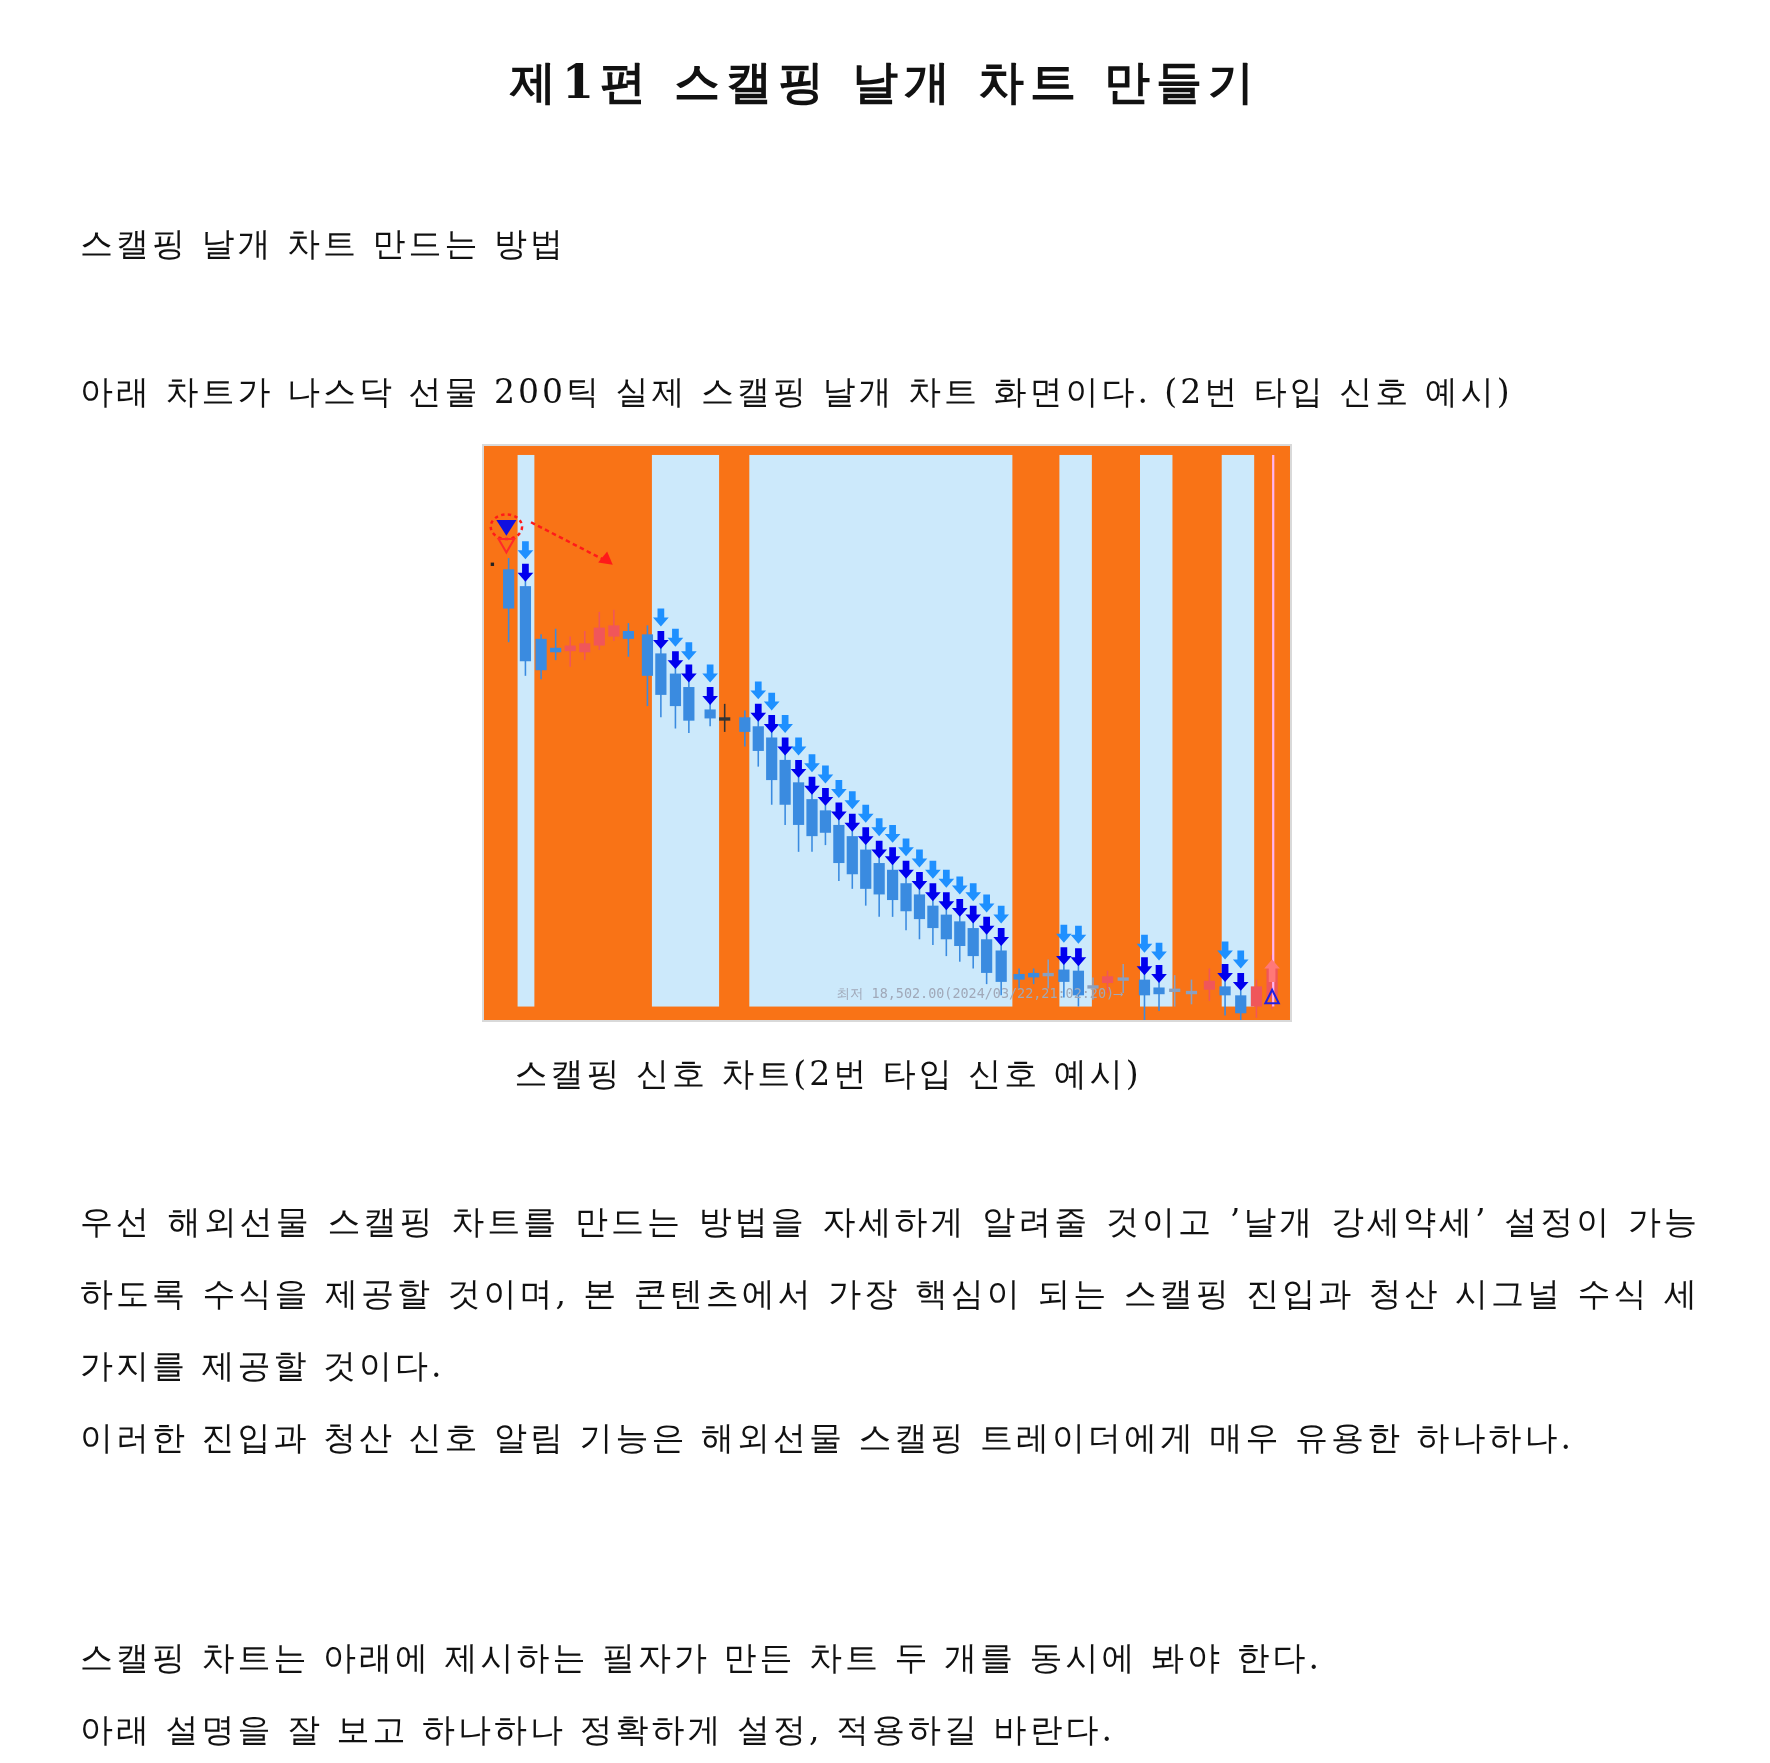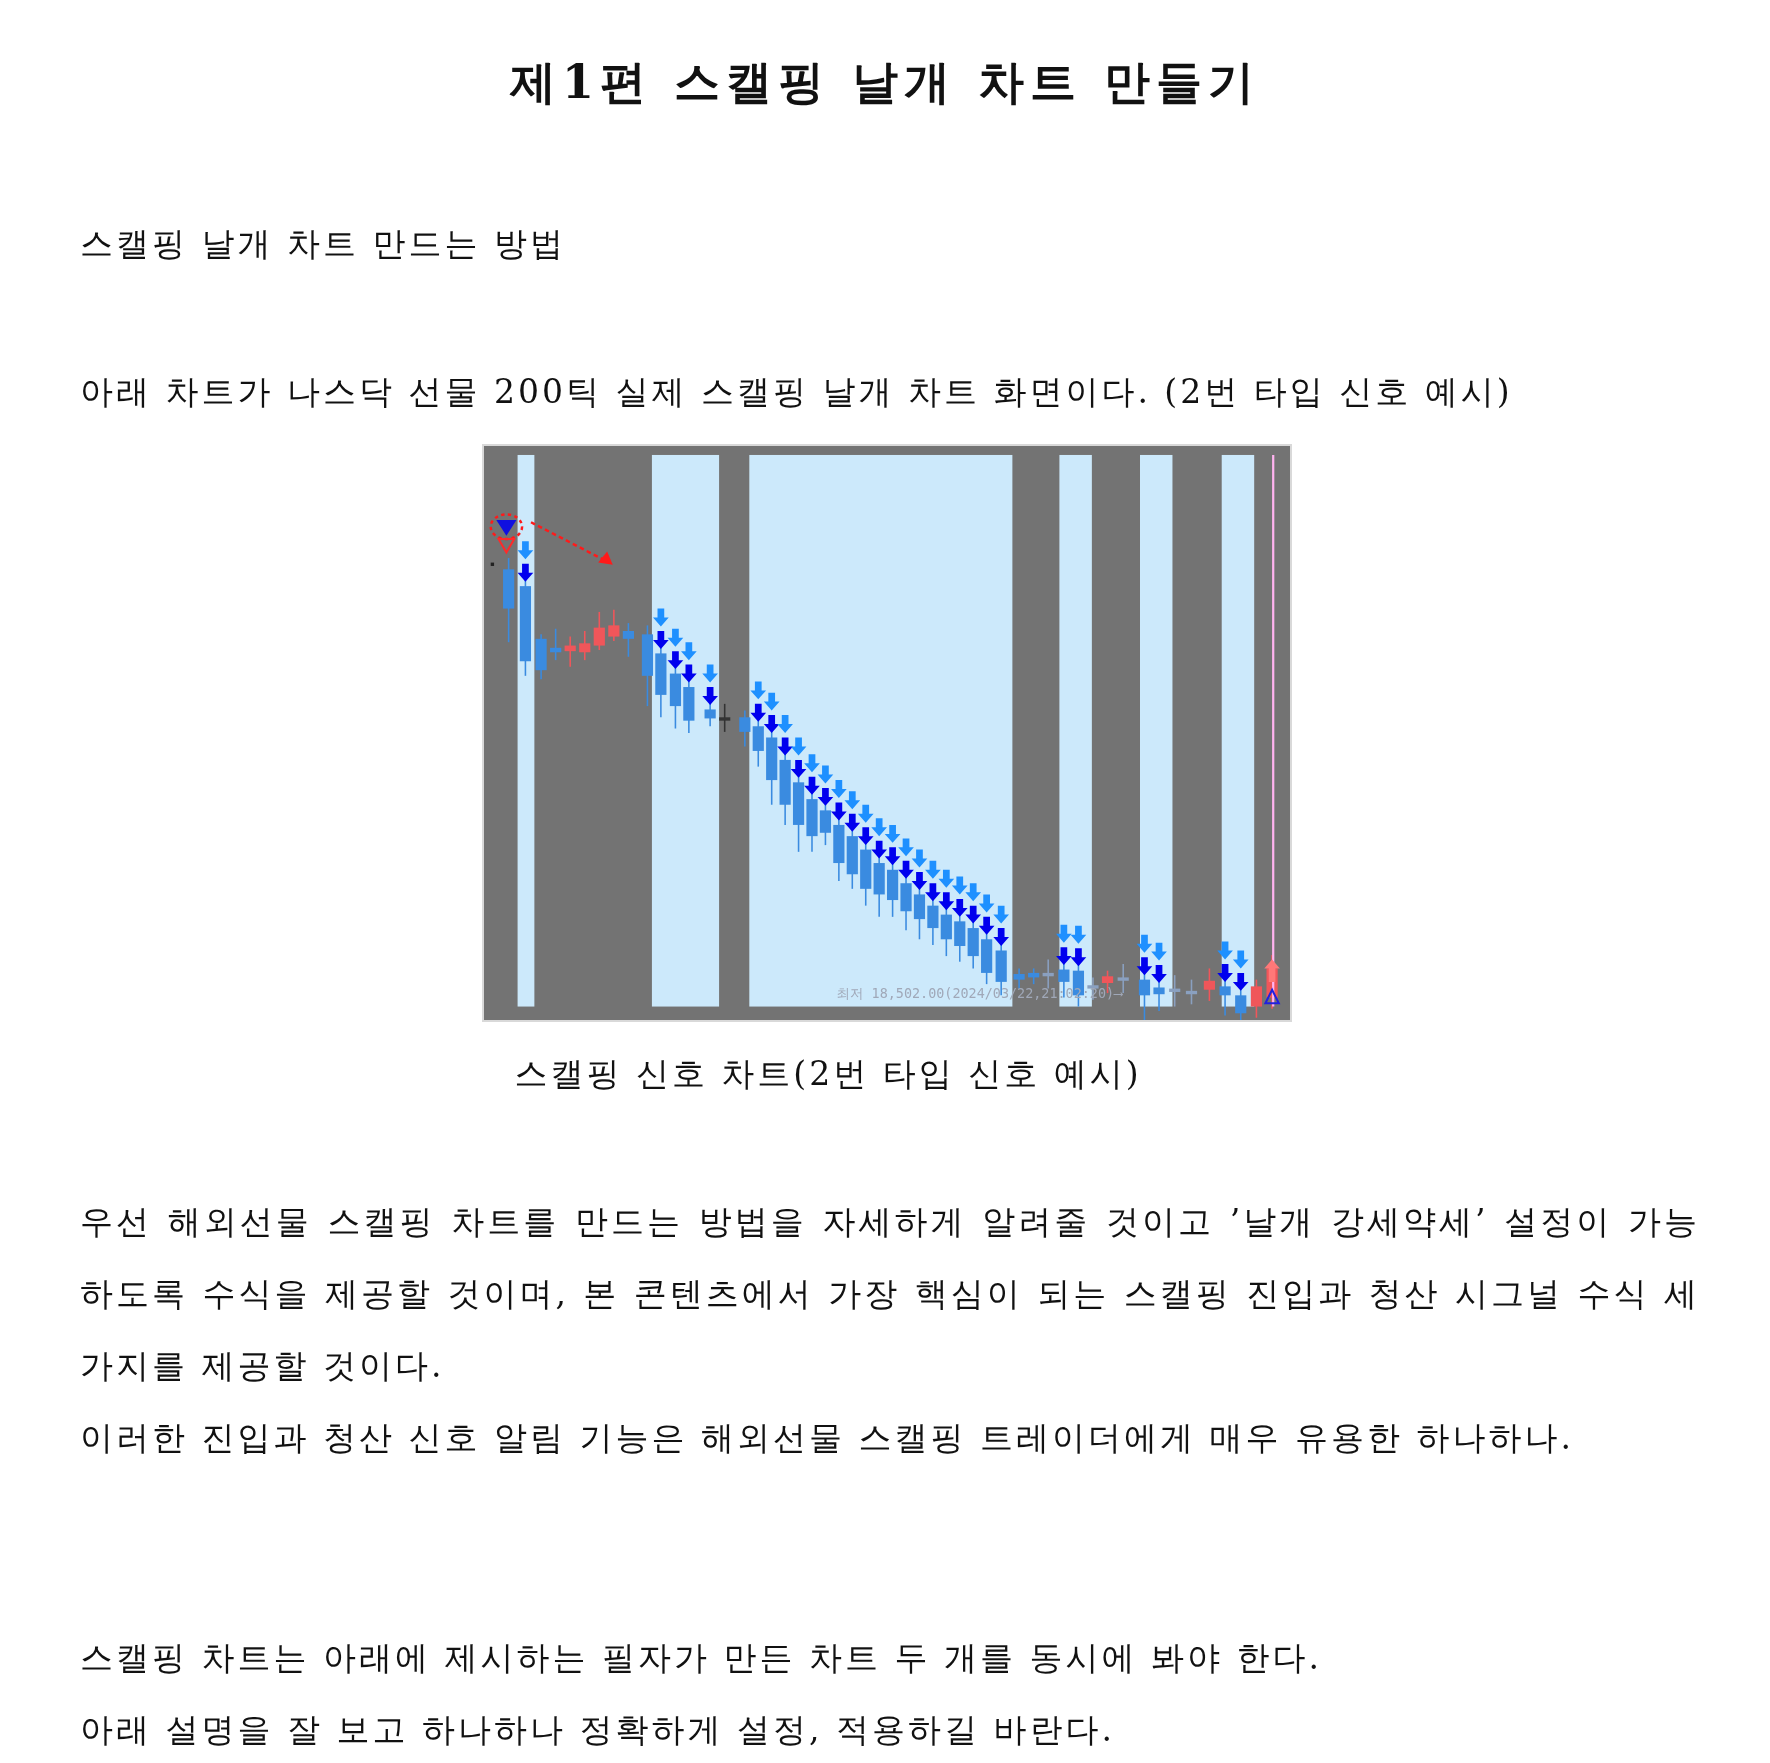--- a/index.html
+++ b/index.html
@@ -7,21 +7,21 @@
          font-family: "DejaVu Serif", "Liberation Serif", serif; color: #111; }
   .title { position: absolute; left: 0; width: 1770px; top: 52px; text-align: center;
            font-size: 46px; font-weight: bold; letter-spacing: 6px; }
   .line { position: absolute; left: 80px; font-size: 33px; letter-spacing: 3px; white-space: nowrap; }
   .para { position: absolute; left: 80px; width: 1620px; font-size: 33px; letter-spacing: 3px;
           line-height: 72px; text-align: justify; }
   .para p { margin: 0; }
   .caption { position: absolute; left: 0; width: 1656px; top: 1052px; text-align: center;
              font-size: 33px; letter-spacing: 3px; }
   .chart { position: absolute; left: 482px; top: 444px; width: 810px; height: 578px;
-           border: 2px solid #d9d9d9; background: #737373; box-sizing: border-box; }
+           border: 2px solid #d9d9d9; background: #f97316; box-sizing: border-box; }
   .chart svg { position: absolute; left: 0; top: 0; }
 </style>
 </head>
 <body>
 
 <div class="title">제1편 스캘핑 날개 차트 만들기</div>
 
 <div class="line" style="top:222px;">스캘핑 날개 차트 만드는 방법</div>
 
 <div class="line" style="top:370px;">아래 차트가 나스닥 선물 200틱 실제 스캘핑 날개 차트 화면이다. (2번 타입 신호 예시)</div>

